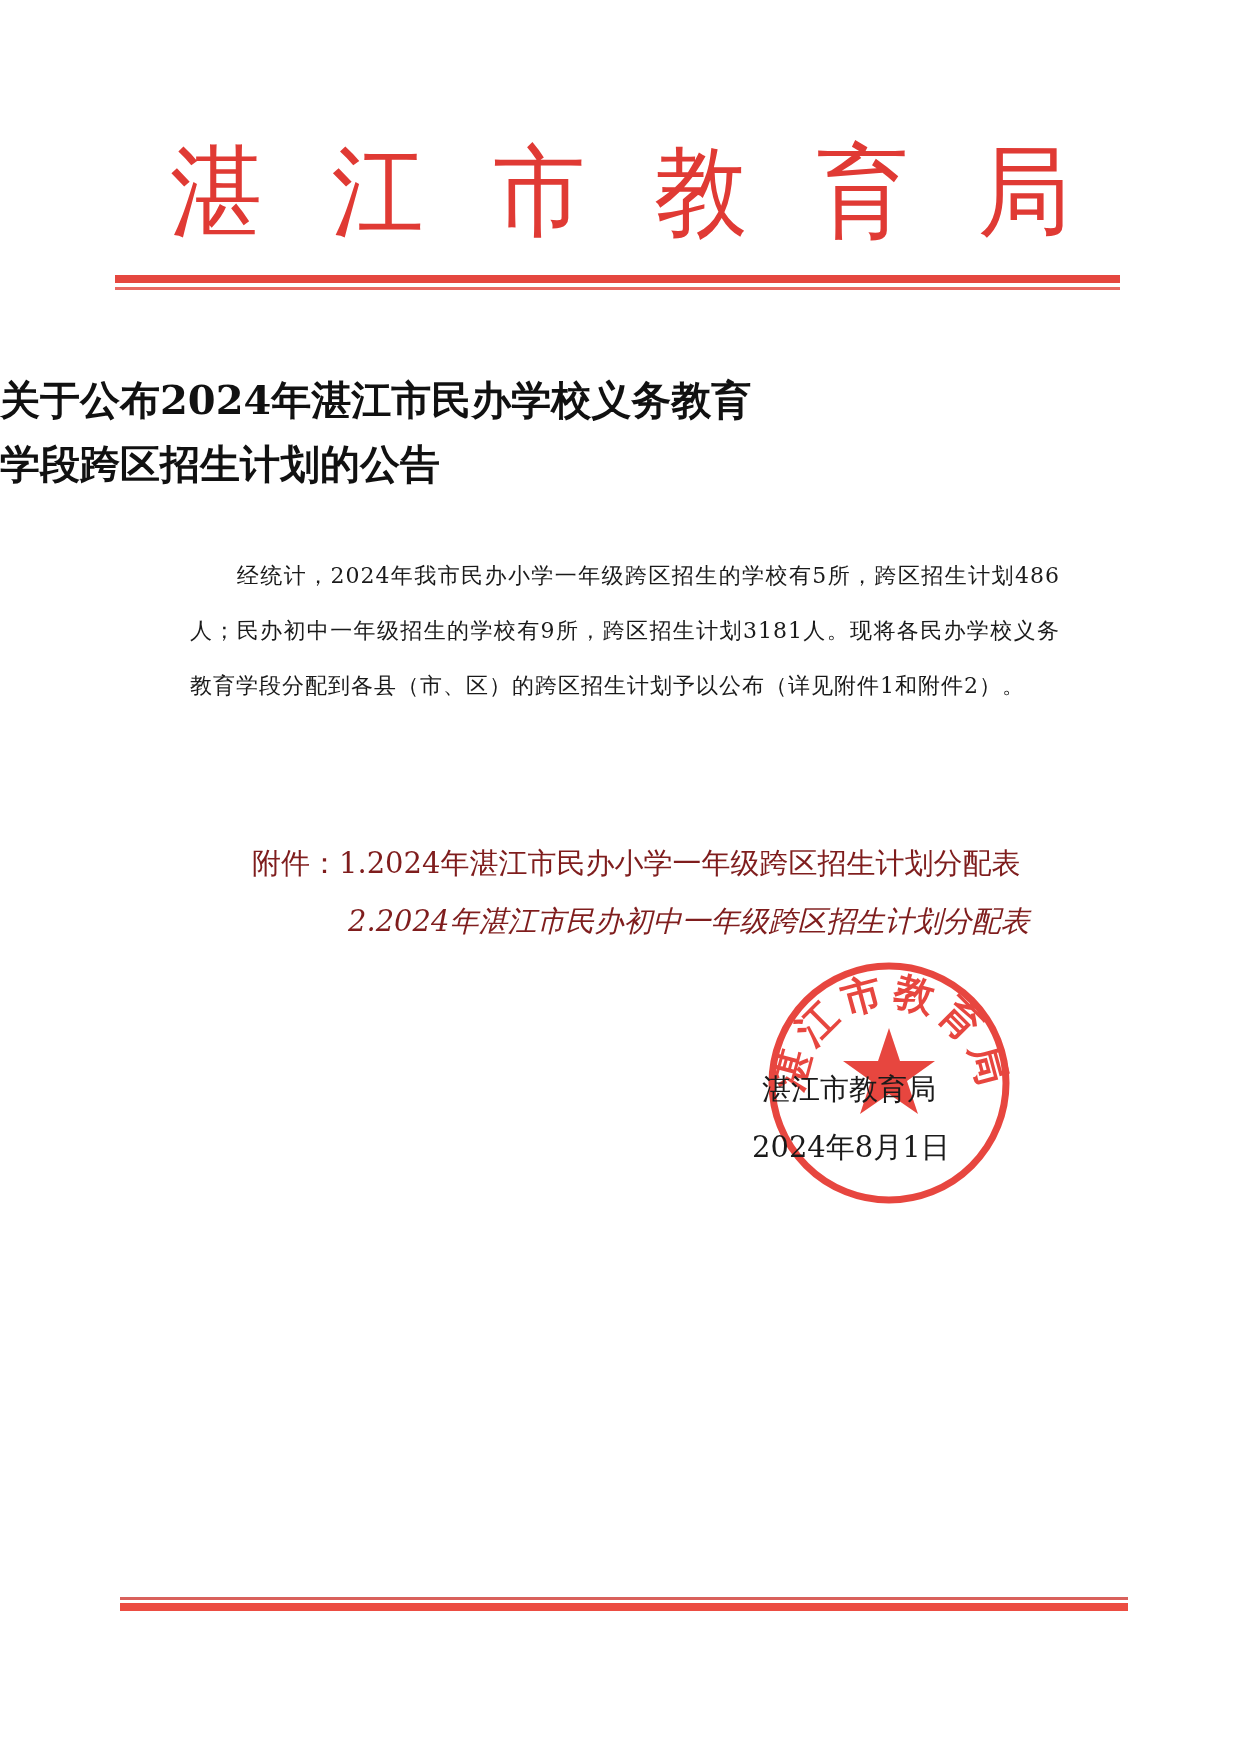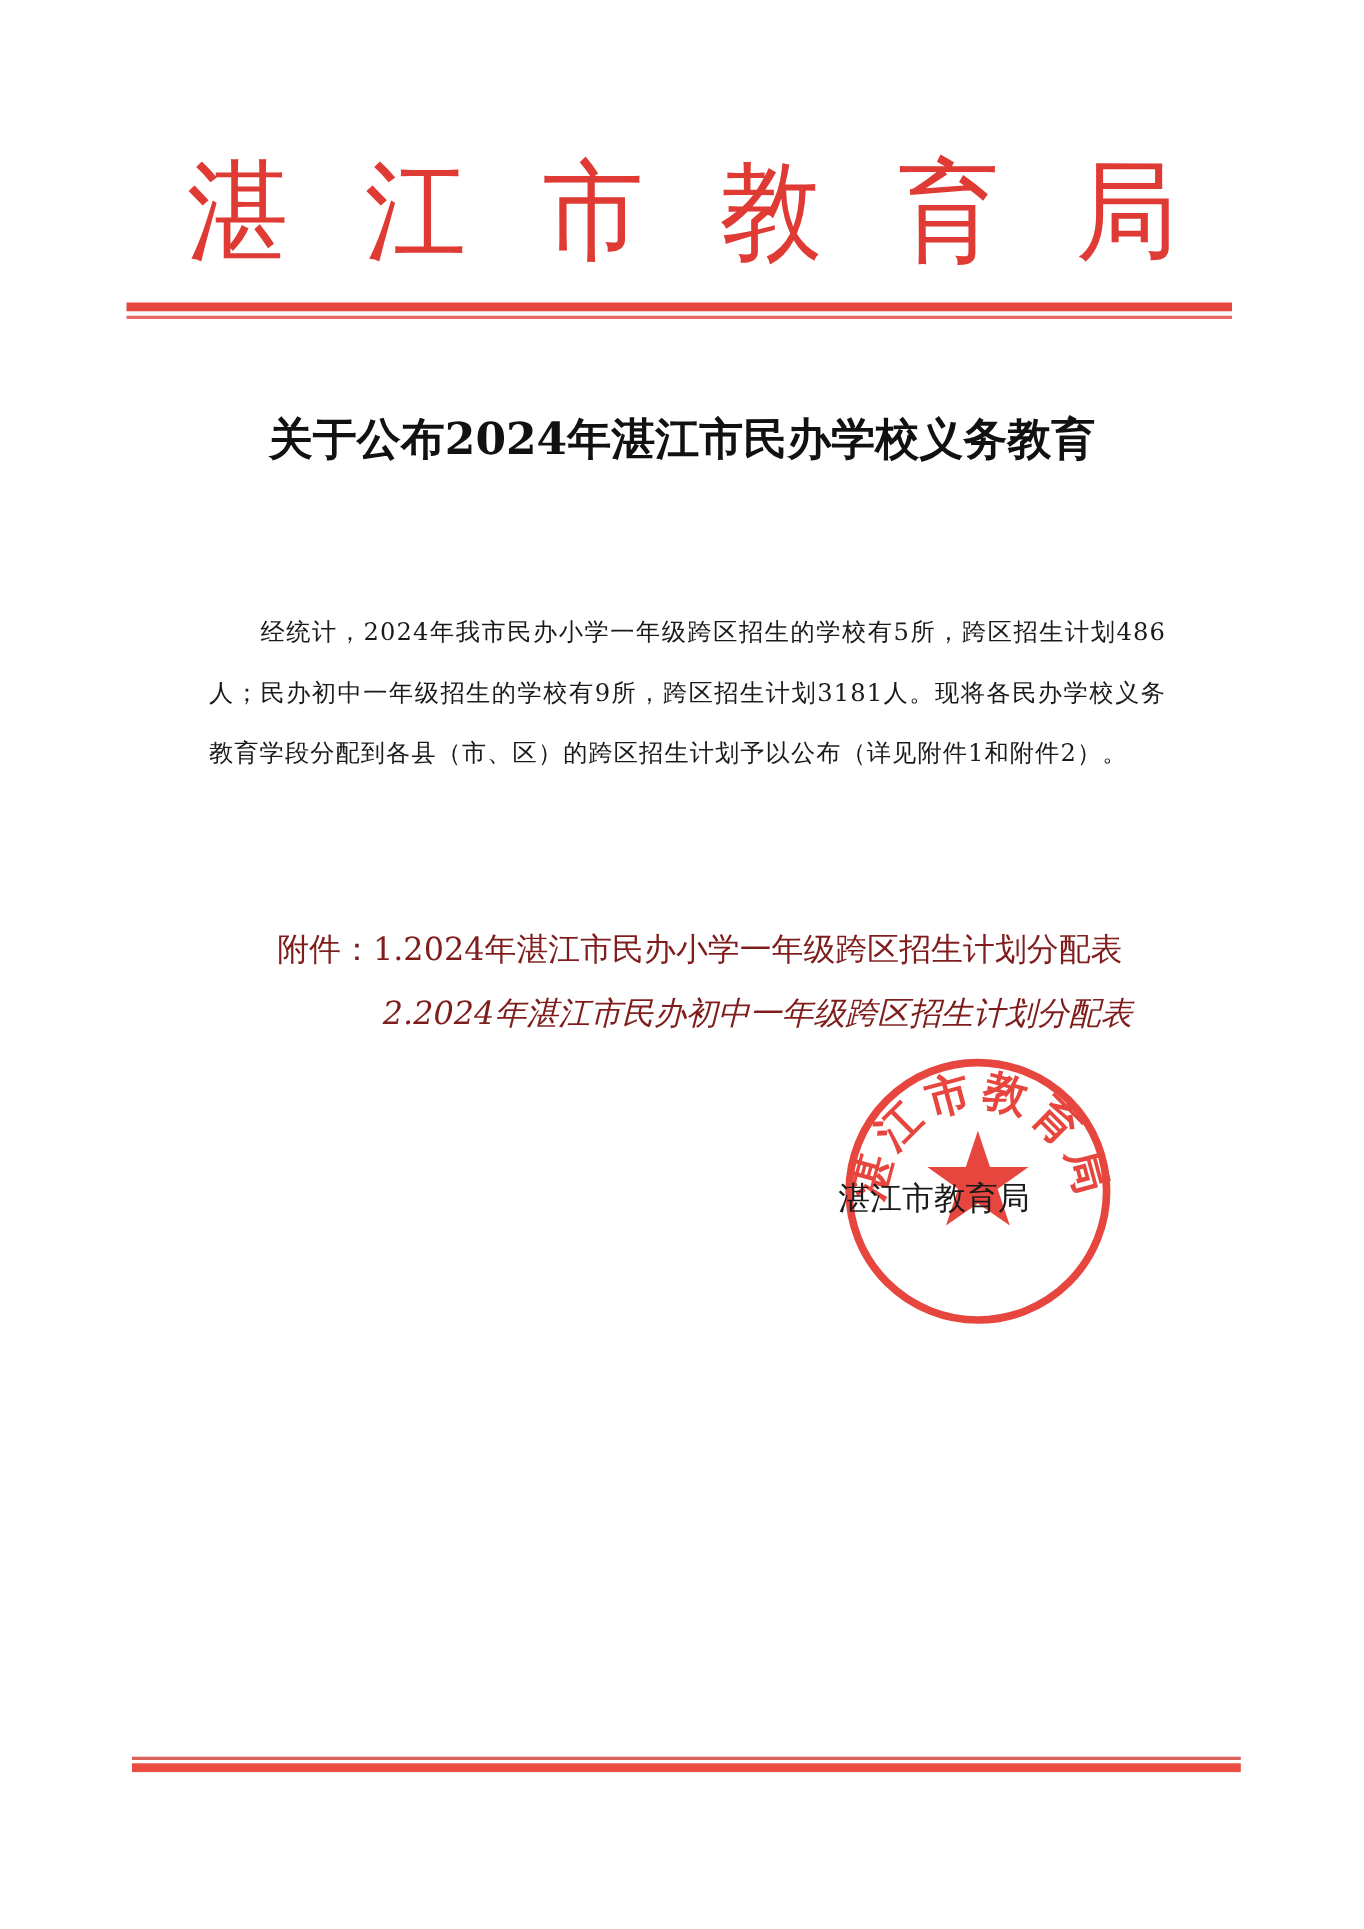--- a/index.html
+++ b/index.html
@@ -6,21 +6,21 @@
     body { width: 1240px; height: 1754px; position: relative; overflow: hidden;
            font-family: "DejaVu Serif", "Liberation Serif", serif; color: #1a1a1a; }
     .header-title { position: absolute; left: 170px; top: 138px; width: 900px; height: 110px;
                     display: flex; justify-content: space-between; align-items: center; }
     .header-title span { color: #e03a34; font-size: 92px; line-height: 1; font-weight: 500;
                          font-family: "DejaVu Serif", serif; transform: scaleY(1.08); }
     .rule-top-thick { position: absolute; left: 115px; top: 275px; width: 1005px; height: 8px; background: #e5473f; }
     .rule-top-thin { position: absolute; left: 115px; top: 287px; width: 1005px; height: 3px; background: #e86a63; }
     .rule-bot-thin { position: absolute; left: 120px; top: 1597px; width: 1008px; height: 3px; background: #d9615c; }
     .rule-bot-thick { position: absolute; left: 120px; top: 1603px; width: 1008px; height: 8px; background: #ec4d42; }
-    .doc-title { position: absolute; left: 0; top: 368px; width: 1240px; text-align: center;
+    .doc-title { position: absolute; left: 0; top: 368px; width: 1240px; text-align: left;
                  font-size: 40px; line-height: 64px; font-weight: bold; color: #111; }
     .body-para { position: absolute; left: 190px; top: 548px; width: 870px;
                  font-size: 22px; line-height: 55px; letter-spacing: 1px; text-align: justify; color: #1a1a1a; }
     .attach-block { position: absolute; left: 252px; top: 834px; font-size: 29px; line-height: 58px; color: #7f1d1d; }
     .attach-line { white-space: nowrap; }
     .attach-indent { padding-left: 96px; font-style: italic; }
     .signature { position: absolute; left: 752px; top: 1060px; font-size: 29px; line-height: 58px; color: #1a1a1a; z-index: 2; }
     .sig-org { margin-left: 10px; }
     .seal { position: absolute; left: 766px; top: 960px; width: 246px; height: 246px; z-index: 1; opacity: 0.9; }
   </style>
@@ -35,20 +35,21 @@
     <span>教</span>
     <span>育</span>
     <span>局</span>
   </div>
   <div class="rule-top-thick"></div>
   <div class="rule-top-thin"></div>
 </div>
 
 <div class="doc-title">
   <div>关于公布2024年湛江市民办学校义务教育</div>
+  <div>学段跨区招生计划的公告</div>
 </div>
 
 <div class="body-para">　　经统计，2024年我市民办小学一年级跨区招生的学校有5所，跨区招生计划486人；民办初中一年级招生的学校有9所，跨区招生计划3181人。现将各民办学校义务教育学段分配到各县（市、区）的跨区招生计划予以公布（详见附件1和附件2）。</div>
 
 <div class="attach-block">
   <div class="attach-line"><span>附件：</span><span>1.2024年湛江市民办小学一年级跨区招生计划分配表</span></div>
   <div class="attach-line attach-indent"><span>2.2024年湛江市民办初中一年级跨区招生计划分配表</span></div>
 </div>
 
 <svg class="seal" viewBox="0 0 246 246">
@@ -57,18 +58,19 @@
   </defs>
   <circle cx="123" cy="123" r="117" fill="none" stroke="#e5332b" stroke-width="7"></circle>
   <text font-family="DejaVu Serif, serif" font-size="40" font-weight="bold" fill="#e5332b" letter-spacing="6">
     <textPath href="#sealArc" startOffset="50%" text-anchor="middle">湛江市教育局</textPath>
   </text>
   <polygon points="123,68 134,101 169,101 141,121 152,154 123,134 94,154 105,121 77,101 112,101" fill="#e5332b"></polygon>
 </svg>
 
 <div class="signature">
   <div class="sig-org">湛江市教育局</div>
+  <div>2024年8月1日</div>
 </div>
 
 <div>
   <div class="rule-bot-thin"></div>
   <div class="rule-bot-thick"></div>
 </div>
 
 </body></html>

